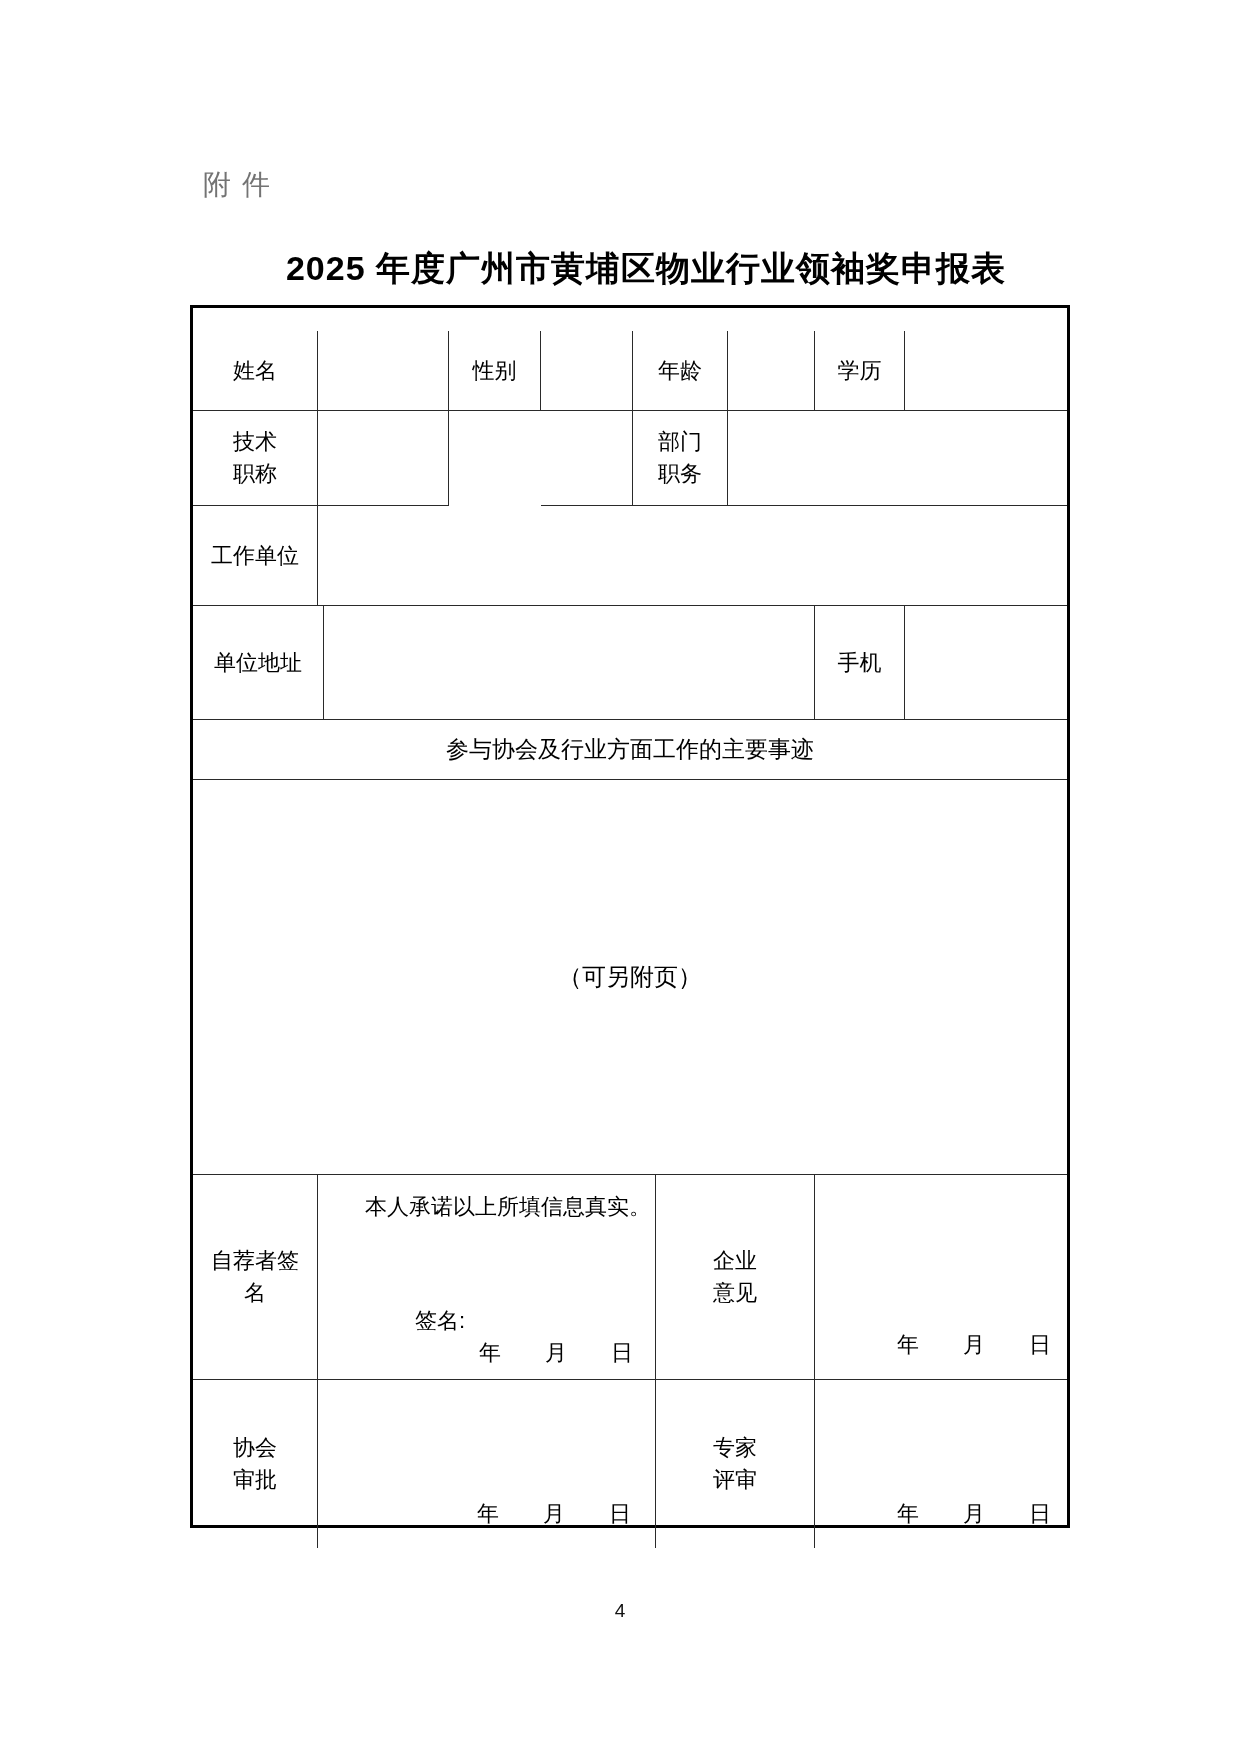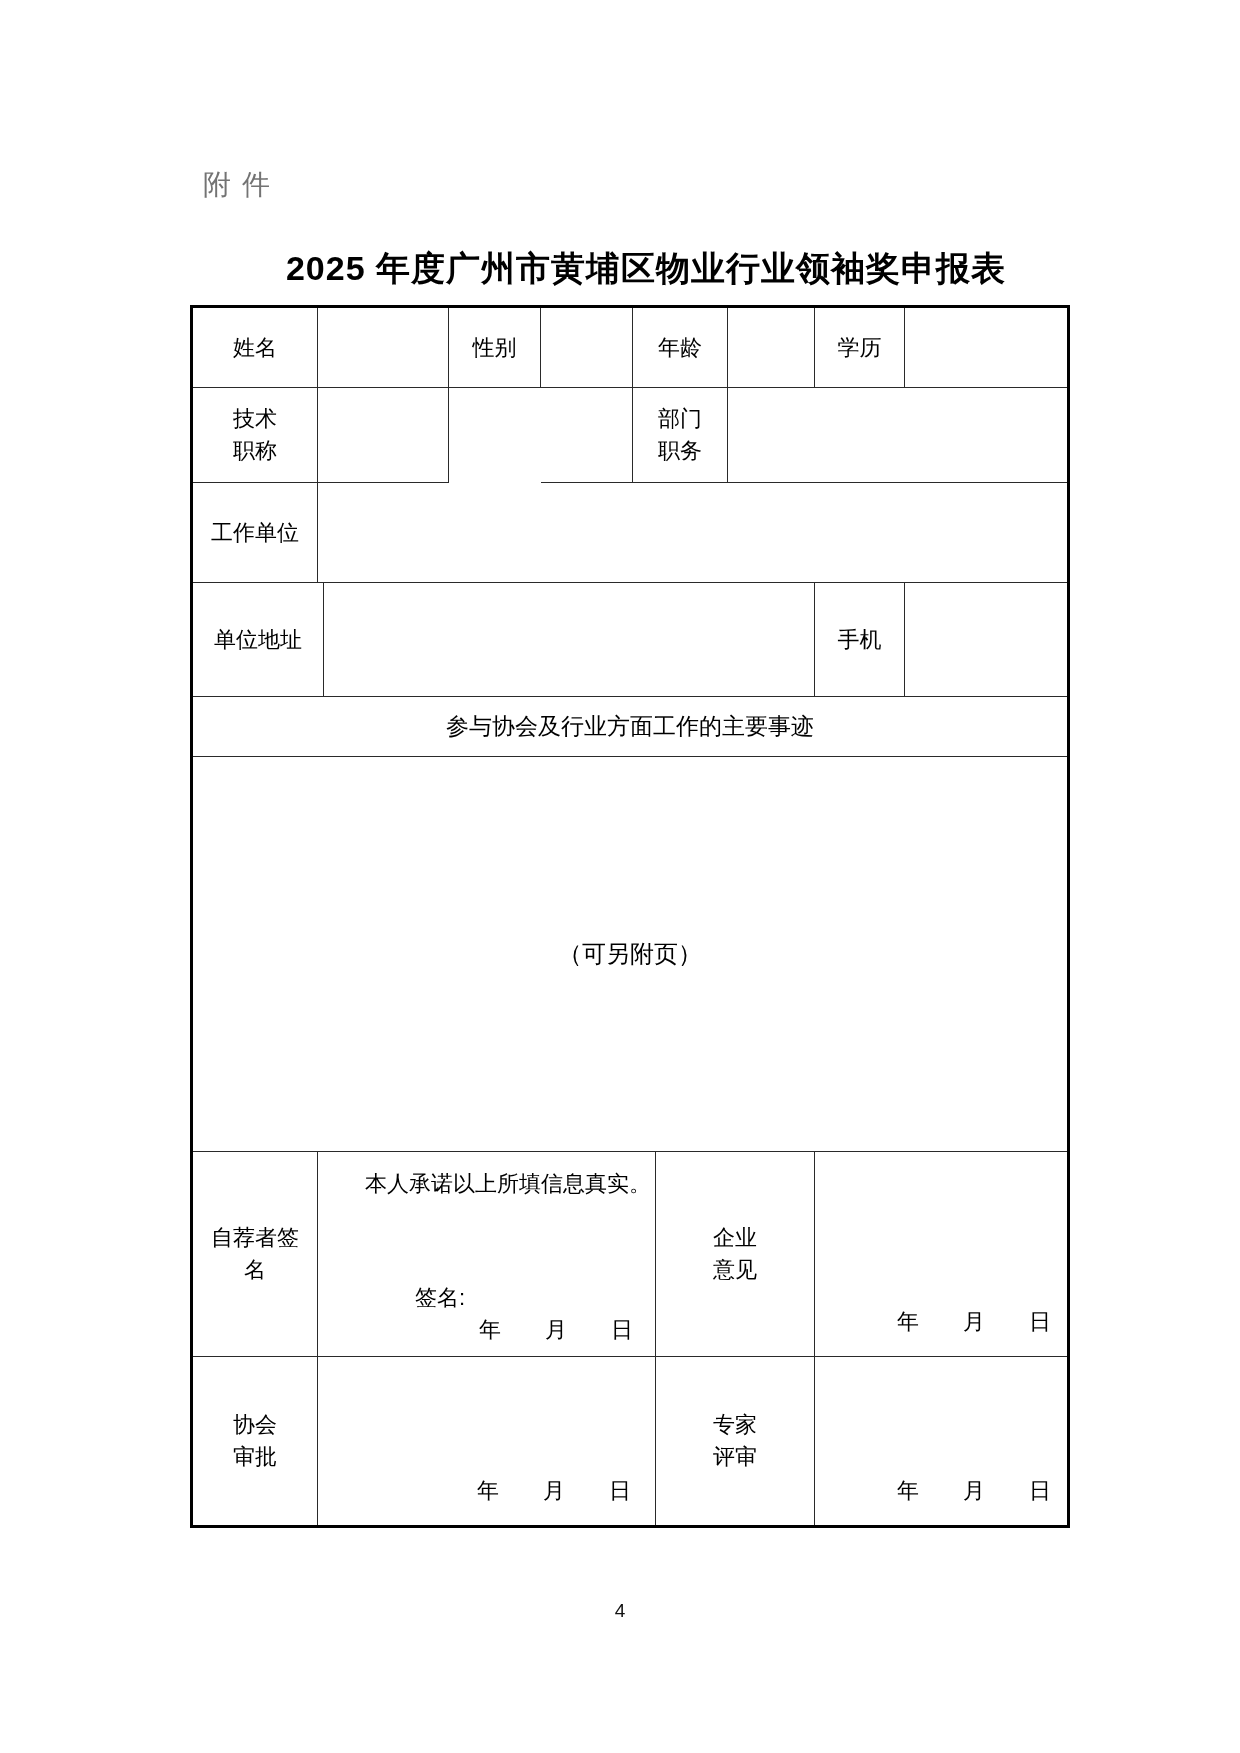--- a/index.html
+++ b/index.html
@@ -28,20 +28,21 @@
     border:3px solid #000;
     box-sizing:border-box;
   }
   .c{
     position:absolute;box-sizing:border-box;
     border-right:1.5px solid #2a2a2a;
     border-bottom:1.5px solid #2a2a2a;
     display:flex;align-items:center;justify-content:center;
     font-size:22px;line-height:1.45;
     text-align:center;
+    margin-top:23px;
   }
   .no-r{border-right:none;}
   .no-b{border-bottom:none;}
   .stack{white-space:pre-line;}
   .wrapcell{padding:0 10px;}
   .commitment{
     position:absolute;left:9px;right:4px;top:16px;
     text-align:right;font-size:22px;
   }
   .sig-label{position:absolute;left:97px;top:130px;font-size:22px;}

